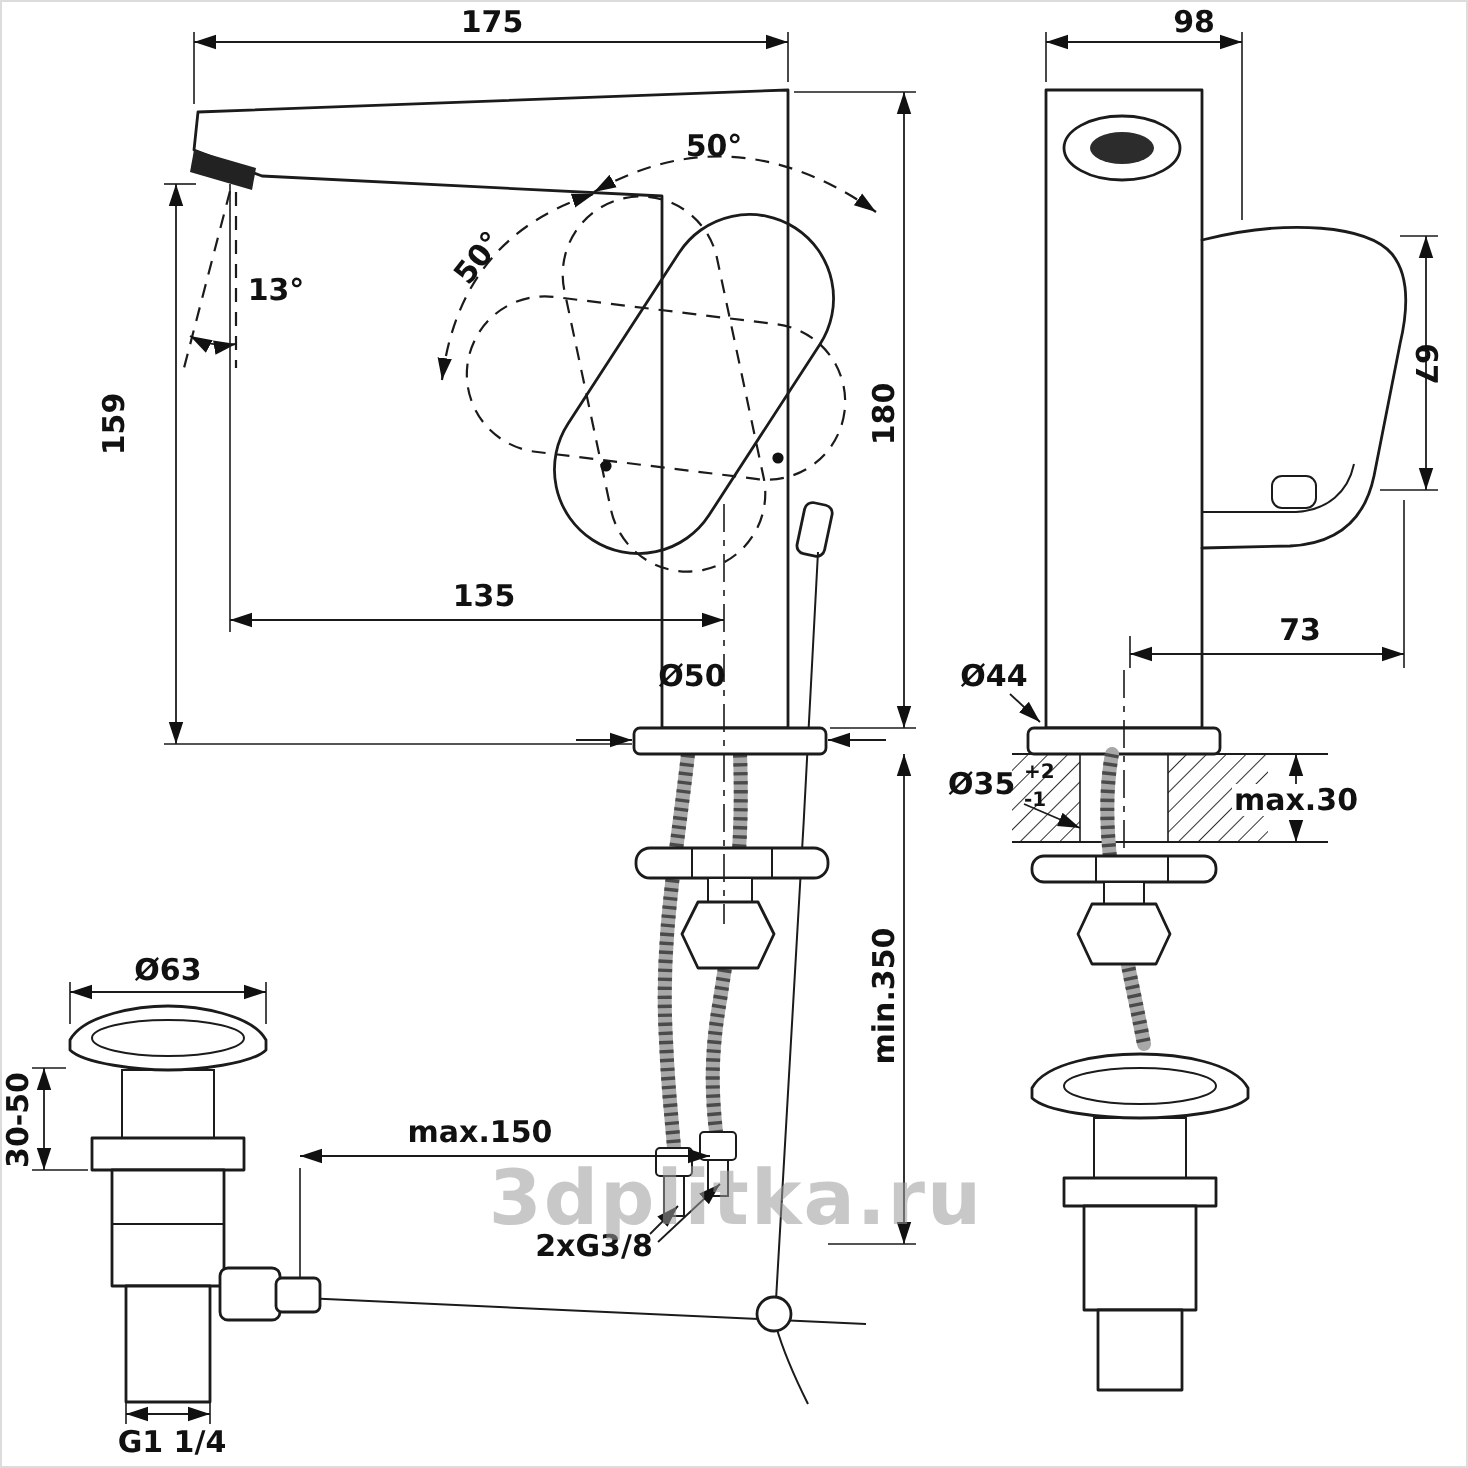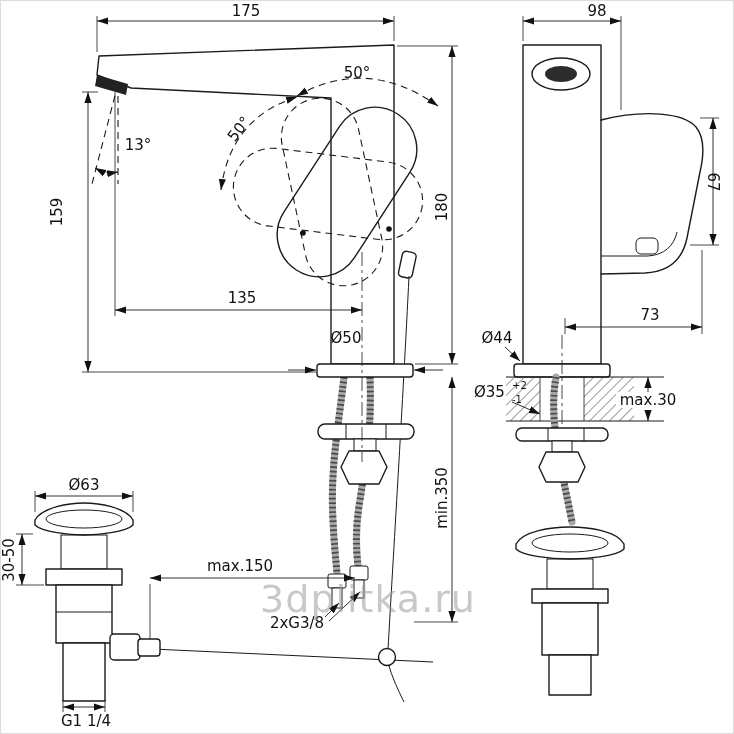--- a/index.html
+++ b/index.html
@@ -1,16 +1,16 @@
 <!DOCTYPE html>
 <html><head>
 <meta charset="utf-8">
 <style>
   html,body{margin:0;padding:0;background:#fff;}
-  .stage{width:734px;height:734px;position:relative;background:#fff;}
+  .stage{width:734px;height:734px;position:relative;background:#fff;font-weight:bold;}
   svg{display:block;}
   text{font-family:"DejaVu Sans","Liberation Sans",sans-serif;font-size:15px;fill:#111;}
   .tol{font-size:10px;}
   .wm{font-size:38px;fill:#9c9c9c;opacity:.55;letter-spacing:1px;}
   .obj{stroke:#1b1b1b;stroke-width:1.4;fill:none;stroke-linejoin:round;stroke-linecap:round;}
   .thin{stroke:#1b1b1b;stroke-width:1;fill:none;}
   .dim{stroke:#1b1b1b;stroke-width:.9;fill:none;}
   .wit{stroke:#1b1b1b;stroke-width:.8;fill:none;}
   .dash{stroke:#1b1b1b;stroke-width:1.1;fill:none;stroke-dasharray:7 5;}
   .cl{stroke:#1b1b1b;stroke-width:.8;fill:none;stroke-dasharray:14 4 3 4;}

